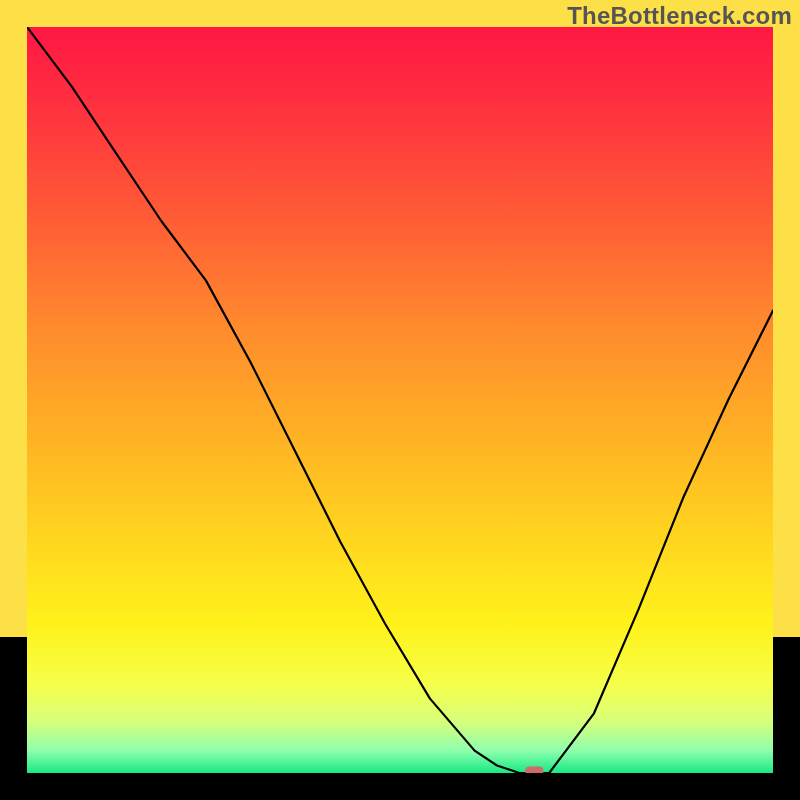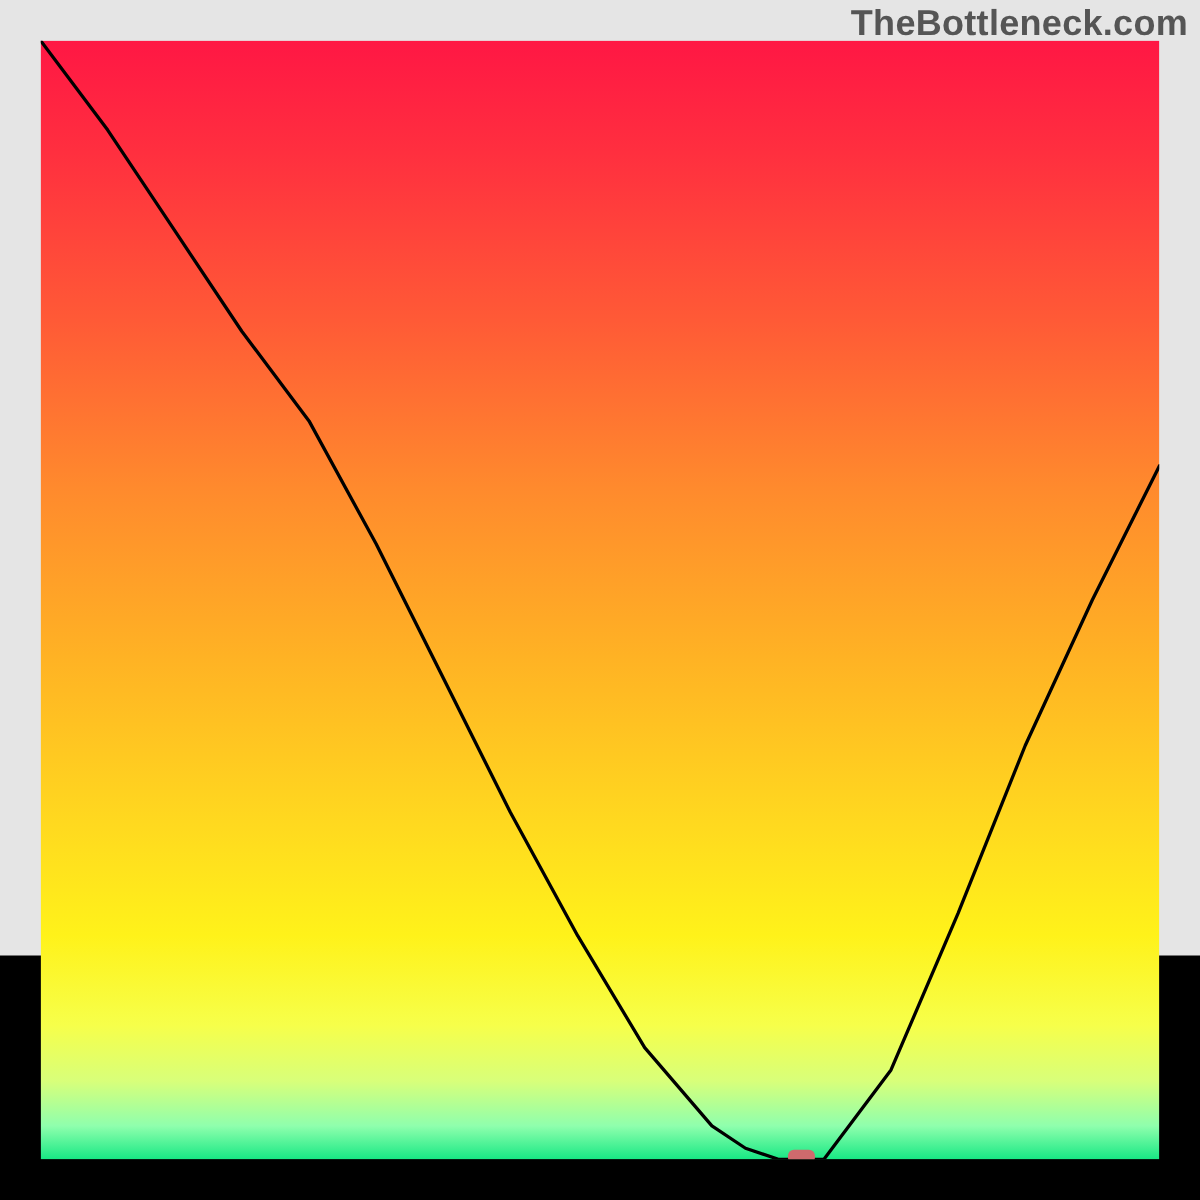--- a/index.html
+++ b/index.html
@@ -8,21 +8,21 @@
     width: 800px;
     height: 800px;
     background: #000;
     font-family: Arial, Helvetica, sans-serif;
     overflow: hidden;
   }
   .stage {
     position: relative;
     width: 800px;
     height: 637px;
-    background: #e5e5e5;
+    background: #fde047;
   }
   .watermark {
     position: absolute;
     top: 2px;
     right: 8px;
     color: #555;
     font-size: 24px;
     font-weight: 600;
     letter-spacing: 0.2px;
     z-index: 5;

